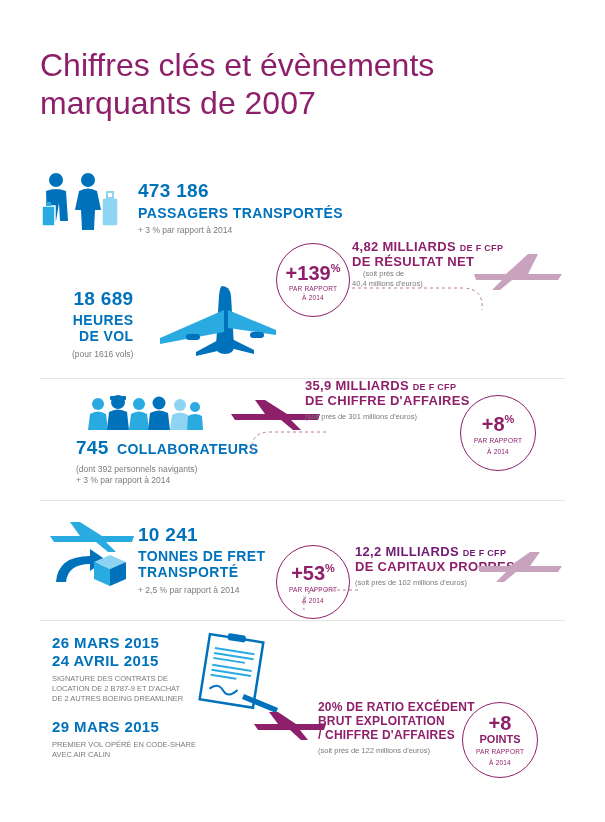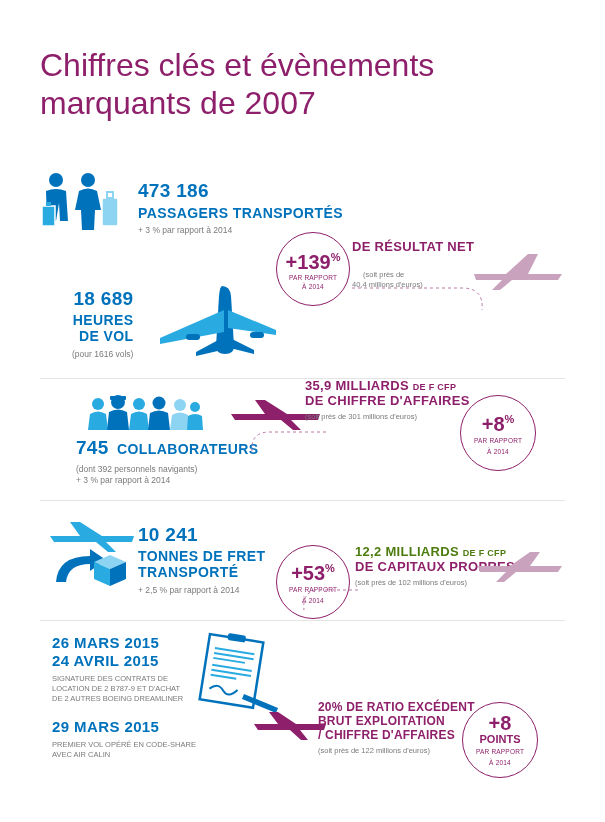--- a/index.html
+++ b/index.html
@@ -82,29 +82,33 @@
       <rect x="62" y="26" width="16" height="28" rx="2" fill="none" stroke="#fff" stroke-width="1.5"></rect>
       <rect x="67" y="20" width="6" height="6" fill="none" stroke="#8dd4f2" stroke-width="2"></rect>
     </svg>
   </div>
   <div class="block" style="left:138px; top:180px;">
     <div class="big-num blue">473 186</div>
     <div class="mid-line blue" style="margin-top:3px;">PASSAGERS TRANSPORTÉS</div>
     <div class="small grey" style="margin-top:4px;">+ 3 % par rapport à 2014</div>
   </div>
 
-  <div class="badge" style="left:276px; top:232px; width:74px; height:74px;">
+  <div class="badge" style="left:276px; top:243px; width:74px; height:74px;">
     <div class="pct"><span>+139</span><sup>%</sup></div>
     <div class="sub">PAR RAPPORT</div>
     <div class="sub" style="margin-top:0;">À 2014</div>
   </div>
 
   <div class="block" style="left:352px; top:239px; width:200px;">
+    <div style="font-size:13px; font-weight:bold; color:#8e1f6a; letter-spacing:.3px;">
+      <span>4,82 MILLIARDS</span>
+      <span style="font-size:9px;">DE F CFP</span>
+    </div>
     <div style="font-size:13px; font-weight:bold; color:#8e1f6a; letter-spacing:.3px;">DE RÉSULTAT NET</div>
-    <div class="tiny grey" style="margin-top:16px;padding-left:11px;">(soit près de</div>
+    <div class="tiny grey" style="margin-top:0;padding-left:11px;">(soit près de</div>
     <div class="tiny grey">40,4 millions d'euros)</div>
   </div>
 
   <div class="block" style="left:462px; top:248px;">
     <svg width="105" height="45" viewBox="0 0 105 45">
       <path d="M12 26 L44 26 L66 6 L76 6 L66 26 L100 26 L96 32 L14 32 Z" fill="#c9a3bd"></path>
       <path d="M40 32 L30 42 L38 42 L50 32 Z" fill="#c9a3bd"></path>
     </svg>
   </div>
   <svg class="block" style="left:352px; top:286px;" width="140" height="36">
@@ -221,21 +225,21 @@
     <div class="mid-line blue">TRANSPORTÉ</div>
     <div class="small grey" style="margin-top:5px;">+ 2,5 % par rapport à 2014</div>
   </div>
 
   <div class="badge" style="left:276px; top:545px; width:74px; height:74px;">
     <div class="pct"><span>+53</span><sup>%</sup></div>
     <div class="sub">PAR RAPPORT</div>
     <div class="sub">À 2014</div>
   </div>
   <div class="block" style="left:355px; top:544px; width:195px;">
-    <div style="font-size:13px; font-weight:bold; color:#4d7c0f; letter-spacing:.3px;">
+    <div style="font-size:13px; font-weight:bold; color:#701a75; letter-spacing:.3px;">
       <span>12,2 MILLIARDS</span>
       <span style="font-size:9px;">DE F CFP</span>
     </div>
     <div style="font-size:13px; font-weight:bold; color:#8e1f6a; letter-spacing:.3px;">DE CAPITAUX PROPRES</div>
     <div class="tiny grey" style="margin-top:4px;">(soit près de 102 millions d'euros)</div>
   </div>
   <div class="block" style="left:468px; top:548px;">
     <svg width="100" height="42" viewBox="0 0 100 42">
       <path d="M10 18 L42 18 L62 4 L72 4 L62 18 L94 18 L90 24 L12 24 Z" fill="#c9a3bd"></path>
       <path d="M38 24 L28 34 L36 34 L48 24 Z" fill="#c9a3bd"></path>

